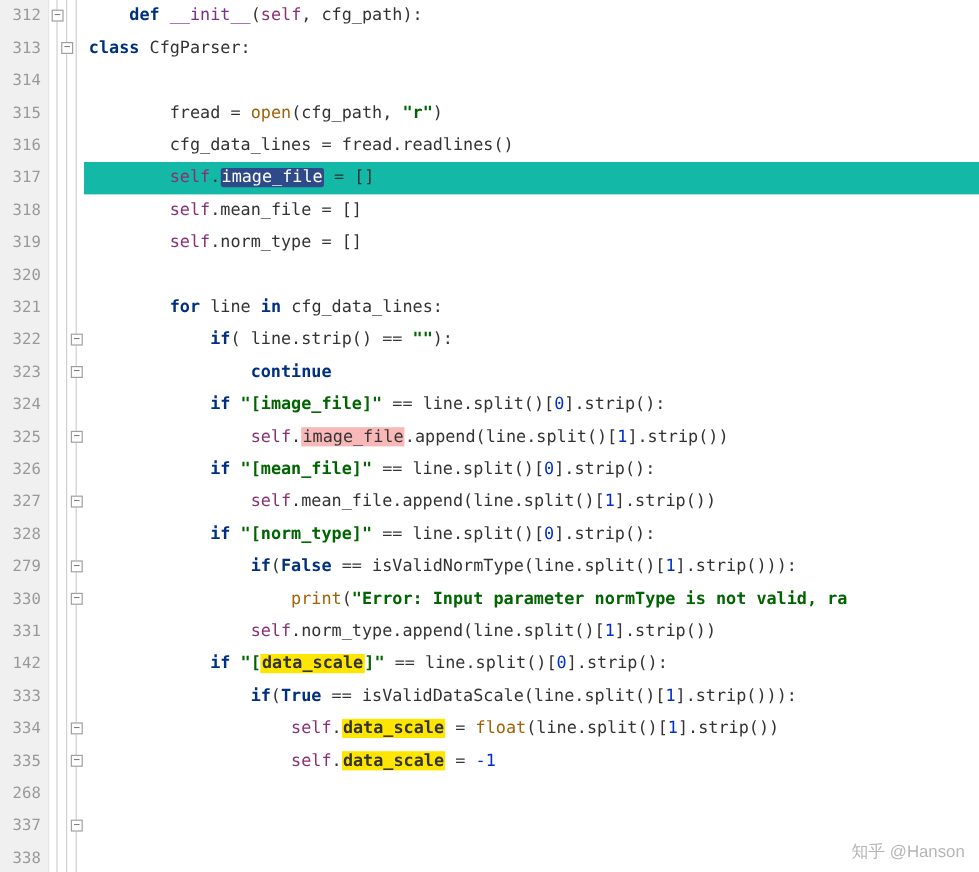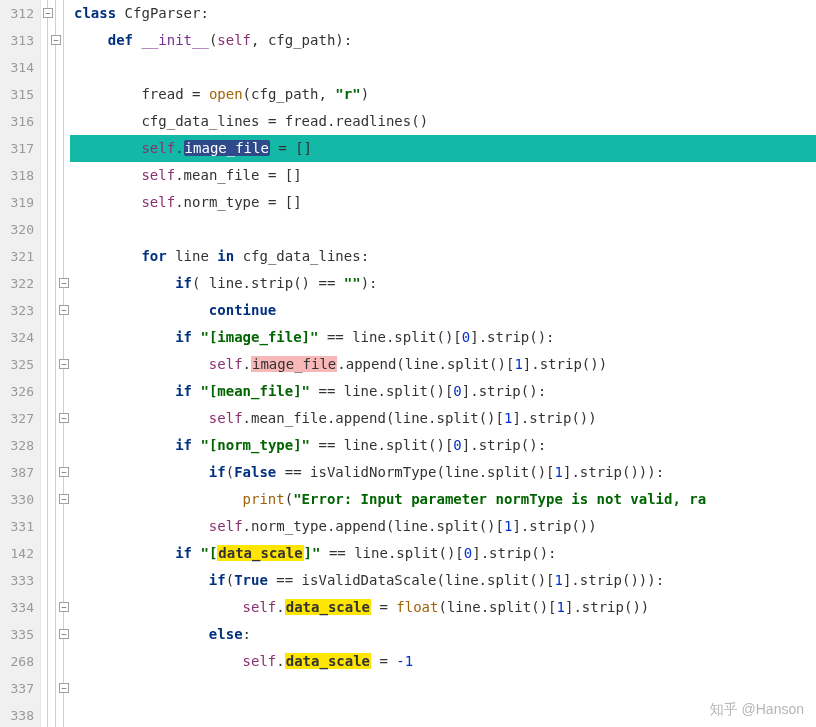--- a/index.html
+++ b/index.html
@@ -108,21 +108,21 @@
       <div class="line-row">319</div>
       <div class="line-row">320</div>
       <div class="line-row">321</div>
       <div class="line-row">322</div>
       <div class="line-row">323</div>
       <div class="line-row">324</div>
       <div class="line-row">325</div>
       <div class="line-row">326</div>
       <div class="line-row">327</div>
       <div class="line-row">328</div>
-      <div class="line-row">387</div>
+      <div class="line-row">279</div>
       <div class="line-row">330</div>
       <div class="line-row">331</div>
       <div class="line-row">142</div>
       <div class="line-row">333</div>
       <div class="line-row">334</div>
       <div class="line-row">335</div>
       <div class="line-row">268</div>
       <div class="line-row">337</div>
       <div class="line-row">338</div>
     </div>
@@ -136,22 +136,22 @@
       <div class="fold-box minus" style="top: 305px; left: 18px;"></div>
       <div class="fold-box minus" style="top: 359px; left: 18px;"></div>
       <div class="fold-box minus" style="top: 413px; left: 18px;"></div>
       <div class="fold-box minus" style="top: 467px; left: 18px;"></div>
       <div class="fold-box minus" style="top: 494px; left: 18px;"></div>
       <div class="fold-box minus" style="top: 602px; left: 18px;"></div>
       <div class="fold-box minus" style="top: 629px; left: 18px;"></div>
       <div class="fold-box minus" style="top: 683px; left: 18px;"></div>
     </div>
   <div class="code-area" id="code">
+      <div class="code-line">    <span class="kw">def</span> <span class="fn">__init__</span><span class="op">(</span><span class="self">self</span><span class="op">, </span><span class="id">cfg_path</span><span class="op">):</span></div>
       <div class="code-line"><span class="kw">class</span> <span class="id">CfgParser</span><span class="op">:</span></div>
-      <div class="code-line">    <span class="kw">def</span> <span class="fn">__init__</span><span class="op">(</span><span class="self">self</span><span class="op">, </span><span class="id">cfg_path</span><span class="op">):</span></div>
       <div class="code-line"></div>
       <div class="code-line">        <span class="id">fread</span><span class="op"> = </span><span class="builtin">open</span><span class="op">(</span><span class="id">cfg_path</span><span class="op">, </span><span class="str">"r"</span><span class="op">)</span></div>
       <div class="code-line">        <span class="id">cfg_data_lines</span><span class="op"> = </span><span class="id">fread</span><span class="op">.</span><span class="id">readlines</span><span class="op">()</span></div>
       <div class="code-line hl">        <span class="self">self</span><span class="op">.</span><span class="hl-sel">image_file</span><span class="op"> = []</span></div>
       <div class="code-line">        <span class="self">self</span><span class="op">.</span><span class="id">mean_file</span><span class="op"> = []</span></div>
       <div class="code-line">        <span class="self">self</span><span class="op">.</span><span class="id">norm_type</span><span class="op"> = []</span></div>
       <div class="code-line"></div>
       <div class="code-line">        <span class="kw">for</span> <span class="id">line</span> <span class="kw">in</span> <span class="id">cfg_data_lines</span><span class="op">:</span></div>
       <div class="code-line">            <span class="kw">if</span><span class="op">( </span><span class="id">line</span><span class="op">.</span><span class="id">strip</span><span class="op">() == </span><span class="str">""</span><span class="op">):</span></div>
       <div class="code-line">                <span class="kw">continue</span></div>
@@ -159,18 +159,17 @@
       <div class="code-line">                <span class="self">self</span><span class="op">.</span><span class="hl-pink">image_file</span><span class="op">.</span><span class="id">append</span><span class="op">(</span><span class="id">line</span><span class="op">.</span><span class="id">split</span><span class="op">()[</span><span class="num">1</span><span class="op">].</span><span class="id">strip</span><span class="op">())</span></div>
       <div class="code-line">            <span class="kw">if</span> <span class="str">"[mean_file]"</span><span class="op"> == </span><span class="id">line</span><span class="op">.</span><span class="id">split</span><span class="op">()[</span><span class="num">0</span><span class="op">].</span><span class="id">strip</span><span class="op">():</span></div>
       <div class="code-line">                <span class="self">self</span><span class="op">.</span><span class="id">mean_file</span><span class="op">.</span><span class="id">append</span><span class="op">(</span><span class="id">line</span><span class="op">.</span><span class="id">split</span><span class="op">()[</span><span class="num">1</span><span class="op">].</span><span class="id">strip</span><span class="op">())</span></div>
       <div class="code-line">            <span class="kw">if</span> <span class="str">"[norm_type]"</span><span class="op"> == </span><span class="id">line</span><span class="op">.</span><span class="id">split</span><span class="op">()[</span><span class="num">0</span><span class="op">].</span><span class="id">strip</span><span class="op">():</span></div>
       <div class="code-line">                <span class="kw">if</span><span class="op">(</span><span class="bool">False</span><span class="op"> == </span><span class="id">isValidNormType</span><span class="op">(</span><span class="id">line</span><span class="op">.</span><span class="id">split</span><span class="op">()[</span><span class="num">1</span><span class="op">].</span><span class="id">strip</span><span class="op">())):</span></div>
       <div class="code-line">                    <span class="builtin">print</span><span class="op">(</span><span class="str">"Error: Input parameter normType is not valid, ra</span></div>
       <div class="code-line">                <span class="self">self</span><span class="op">.</span><span class="id">norm_type</span><span class="op">.</span><span class="id">append</span><span class="op">(</span><span class="id">line</span><span class="op">.</span><span class="id">split</span><span class="op">()[</span><span class="num">1</span><span class="op">].</span><span class="id">strip</span><span class="op">())</span></div>
       <div class="code-line">            <span class="kw">if</span> <span class="str">"[</span><span class="hl-yellow">data_scale</span><span class="str">]"</span><span class="op"> == </span><span class="id">line</span><span class="op">.</span><span class="id">split</span><span class="op">()[</span><span class="num">0</span><span class="op">].</span><span class="id">strip</span><span class="op">():</span></div>
       <div class="code-line">                <span class="kw">if</span><span class="op">(</span><span class="bool">True</span><span class="op"> == </span><span class="id">isValidDataScale</span><span class="op">(</span><span class="id">line</span><span class="op">.</span><span class="id">split</span><span class="op">()[</span><span class="num">1</span><span class="op">].</span><span class="id">strip</span><span class="op">())):</span></div>
       <div class="code-line">                    <span class="self">self</span><span class="op">.</span><span class="hl-yellow">data_scale</span><span class="op"> = </span><span class="builtin">float</span><span class="op">(</span><span class="id">line</span><span class="op">.</span><span class="id">split</span><span class="op">()[</span><span class="num">1</span><span class="op">].</span><span class="id">strip</span><span class="op">())</span></div>
-      <div class="code-line">                <span class="kw">else</span><span class="op">:</span></div>
       <div class="code-line">                    <span class="self">self</span><span class="op">.</span><span class="hl-yellow">data_scale</span><span class="op"> = </span><span class="num">-1</span></div>
     </div>
 </div>
 
 <div class="watermark">知乎 @Hanson</div>
 
 </body></html>

